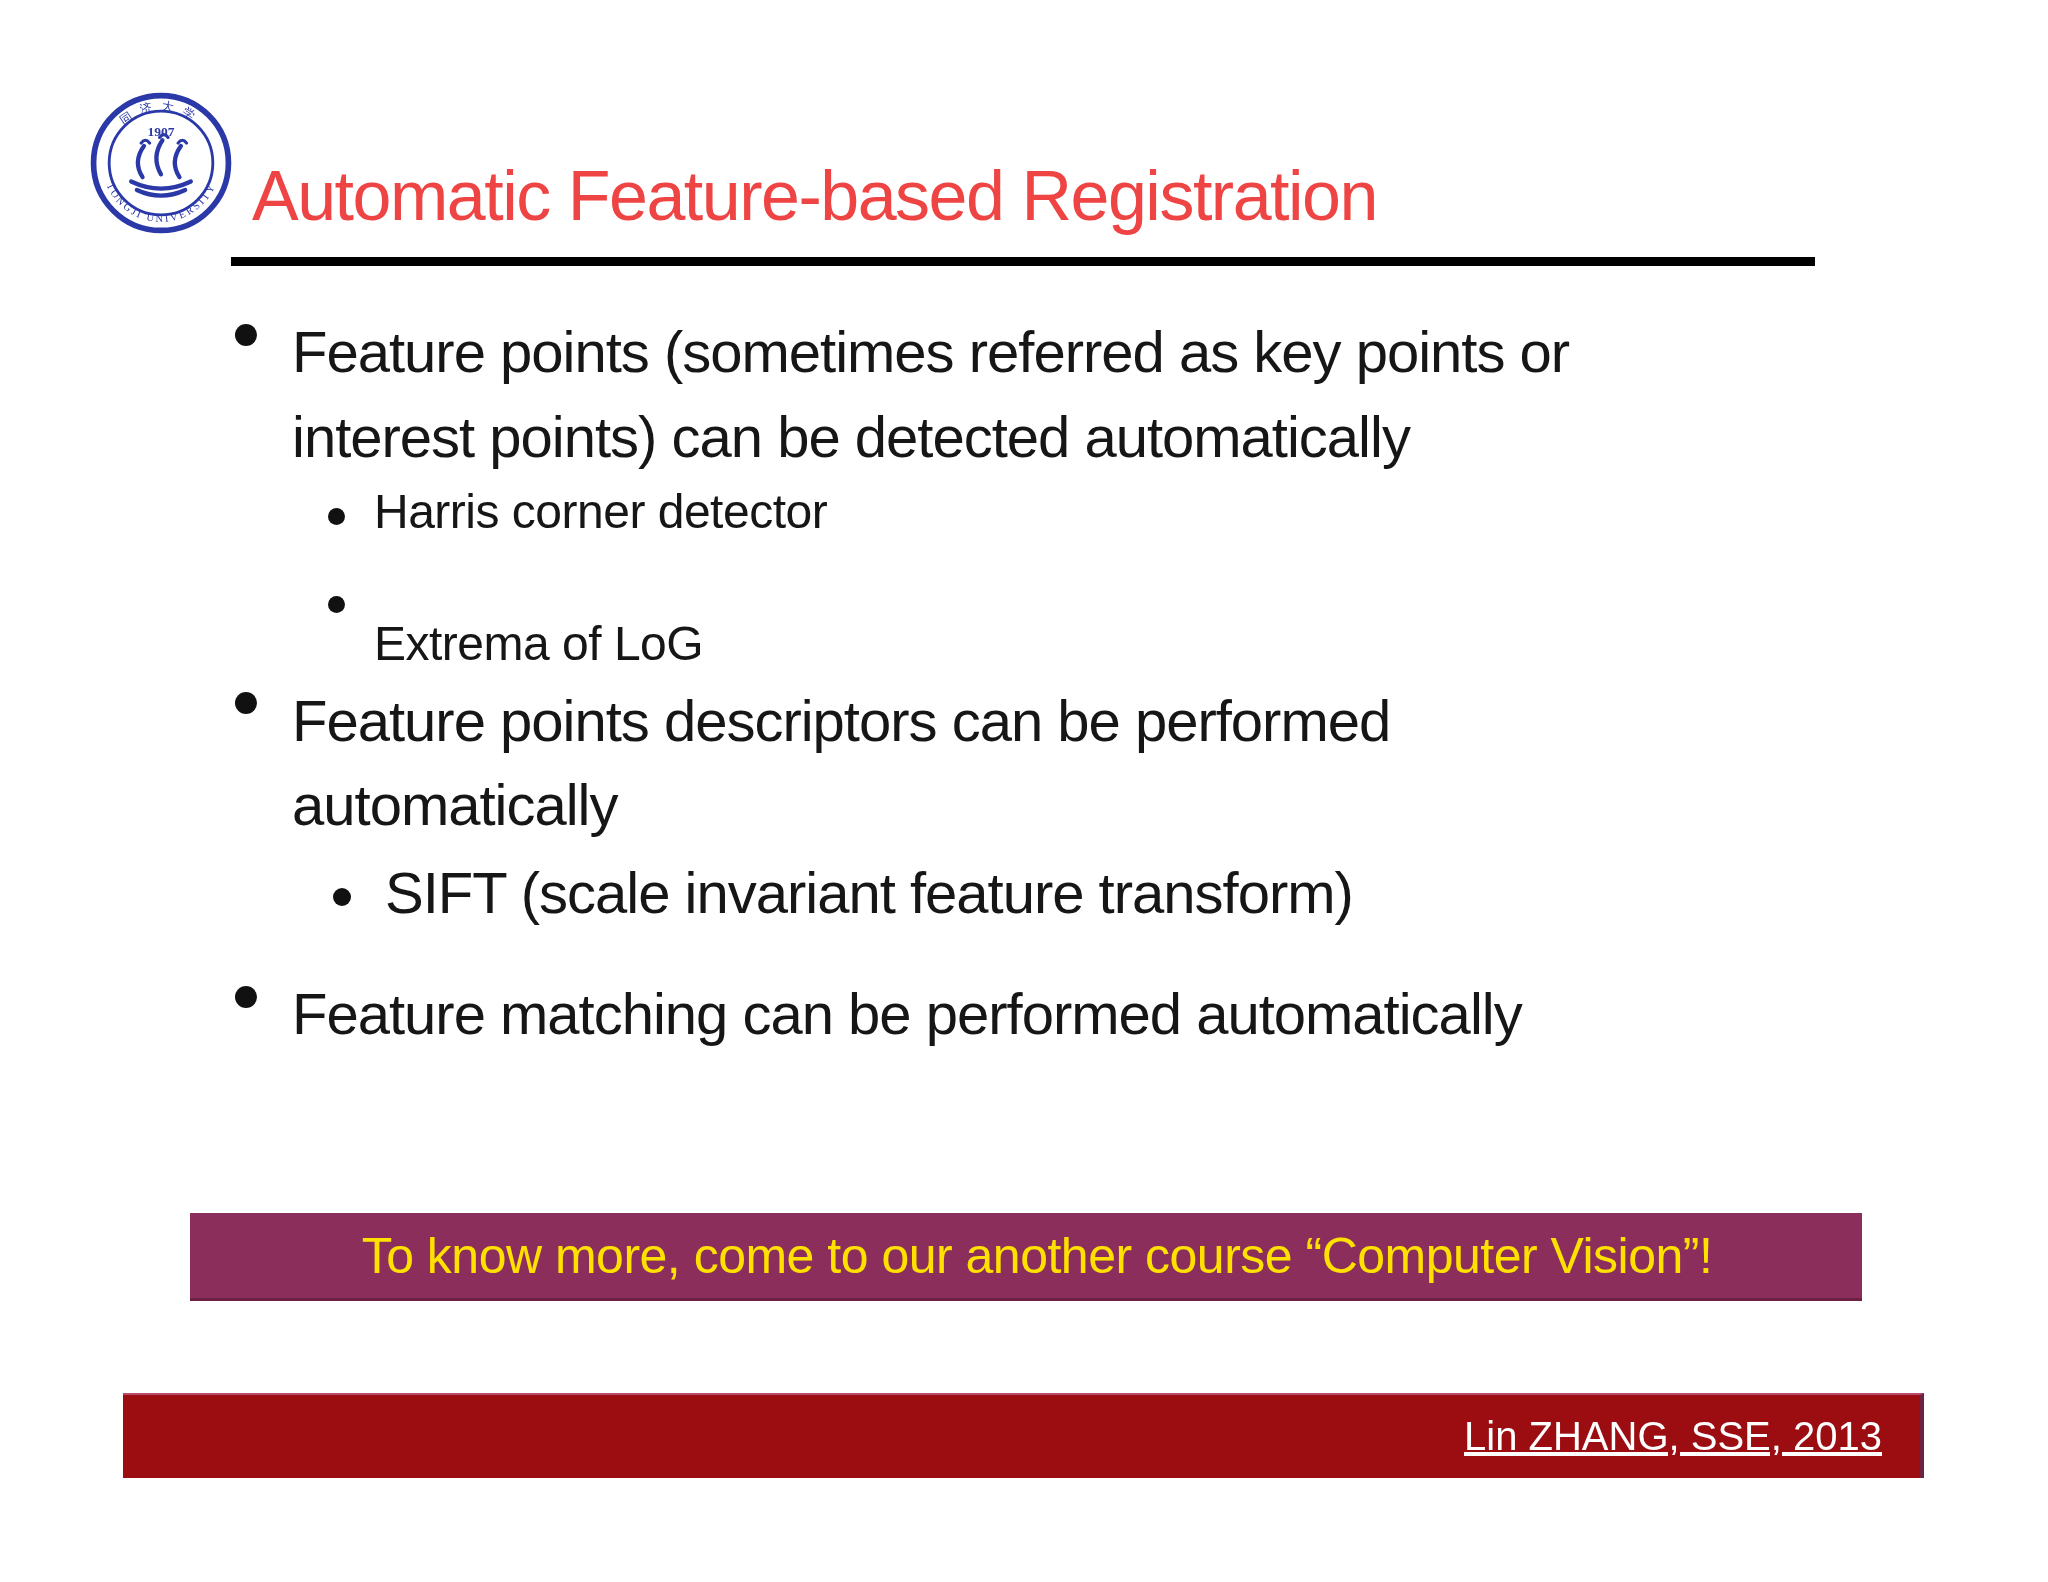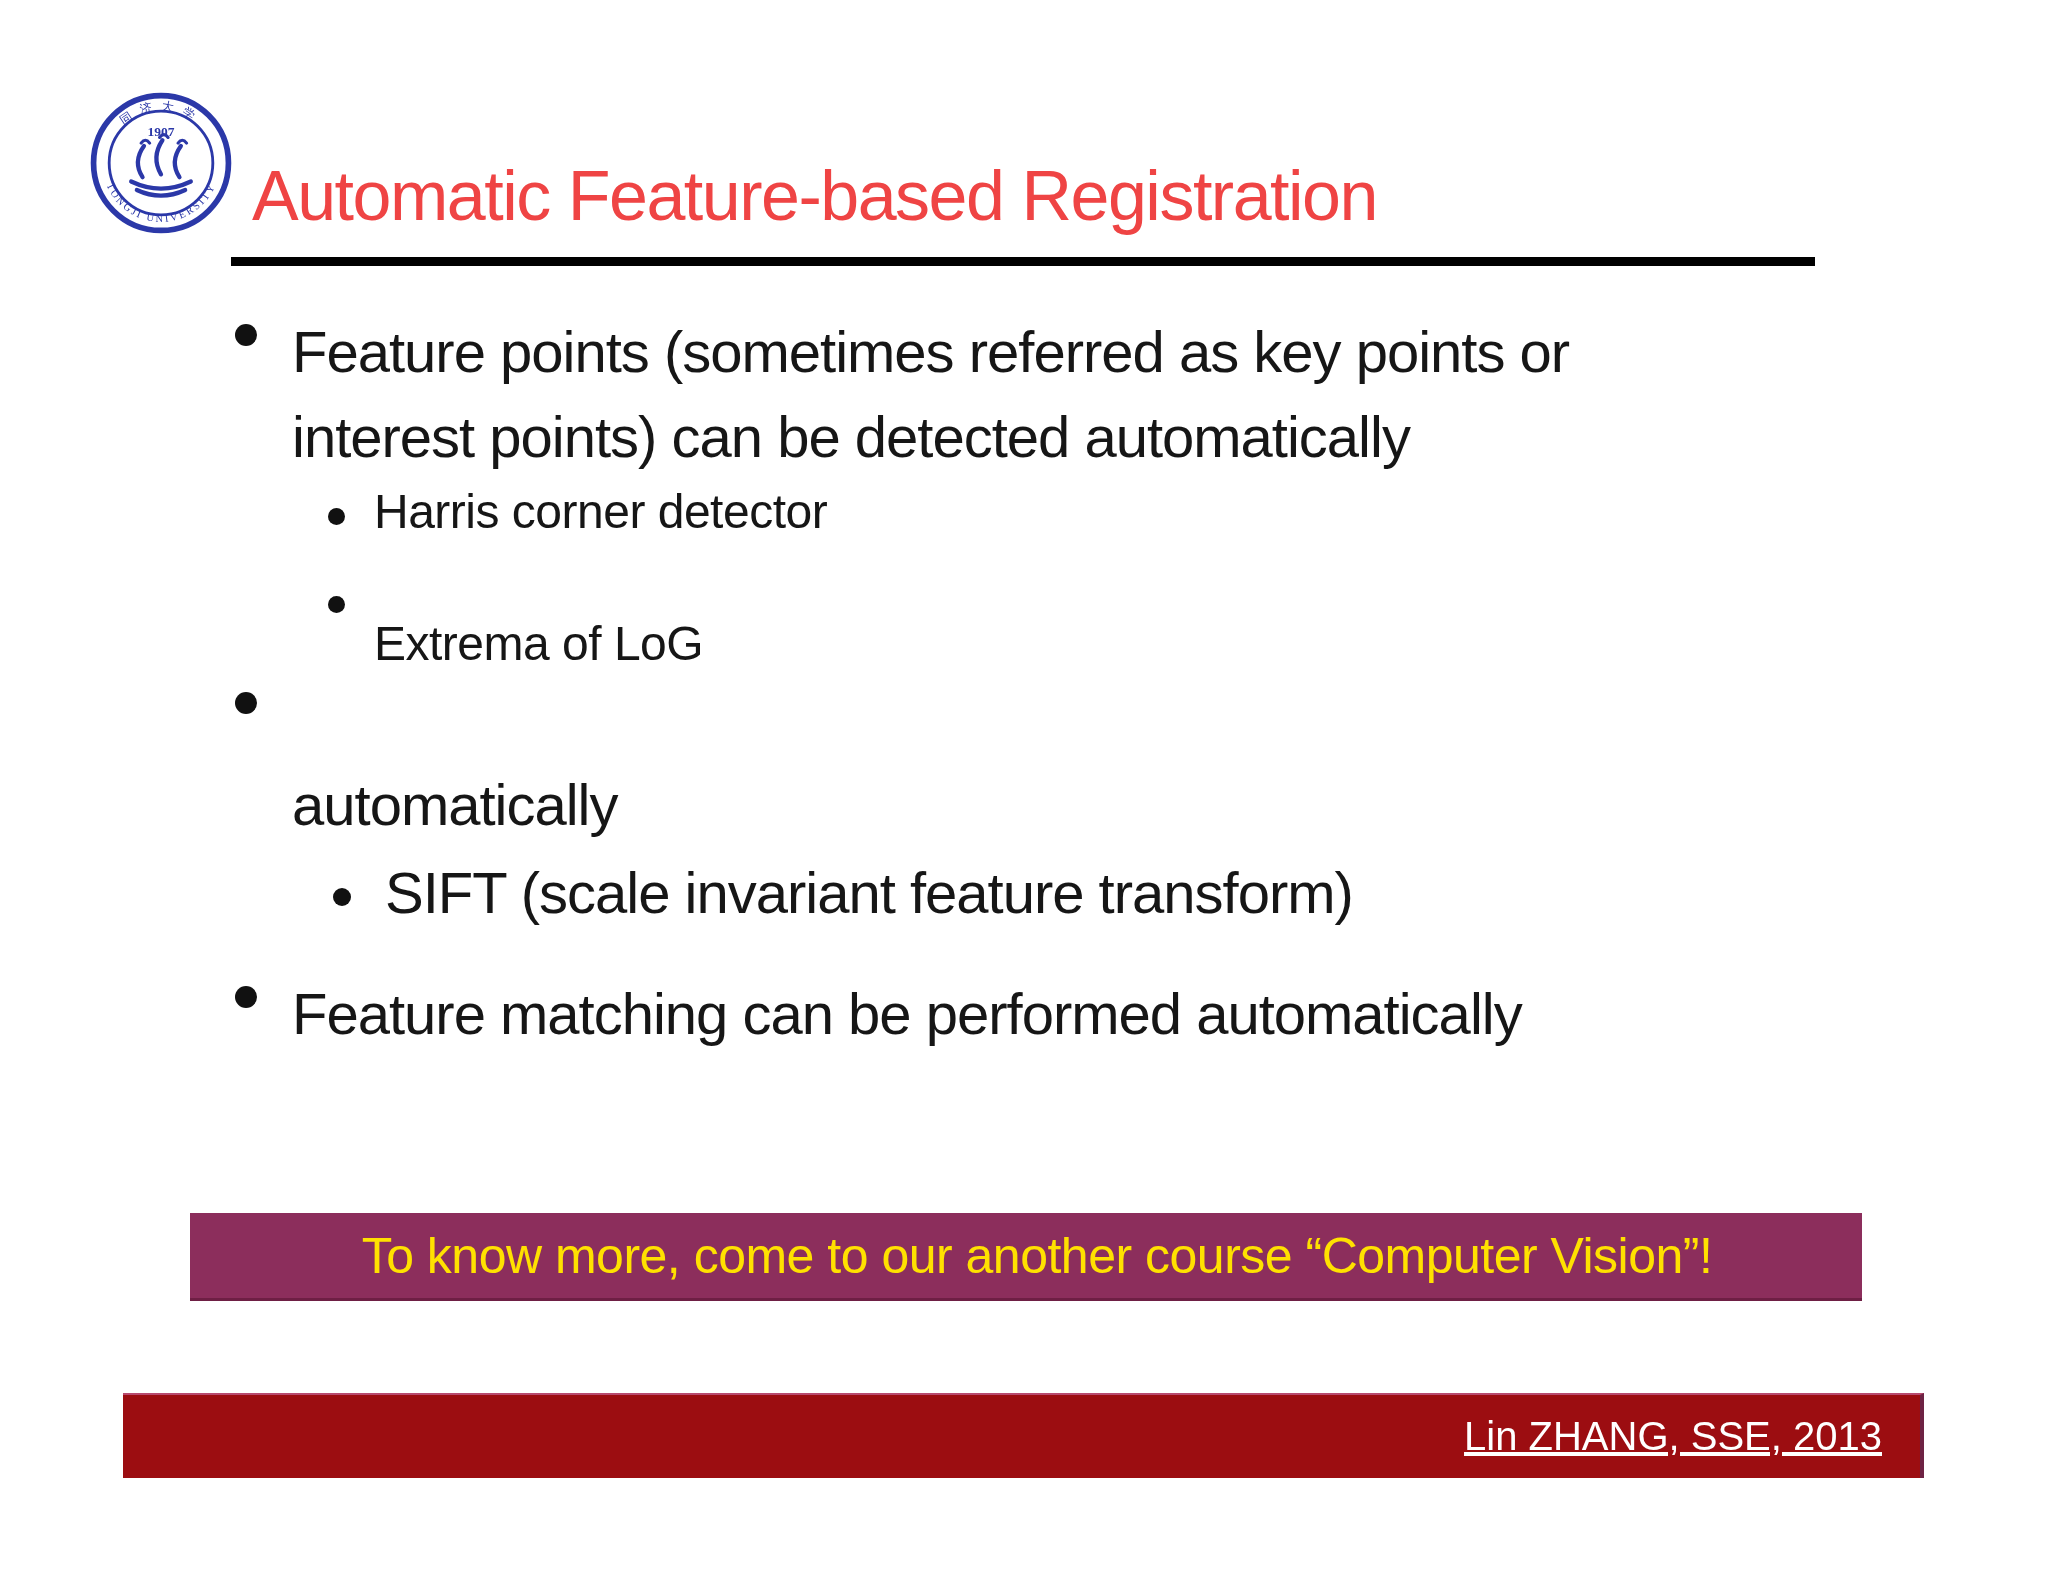--- a/index.html
+++ b/index.html
@@ -111,20 +111,21 @@
   <div class="line main" id="l1a">Feature points (sometimes referred as key points or</div>
   <div class="line main" id="l1b">interest points) can be detected automatically</div>
 
   <span class="dot" id="d2"></span>
   <div class="line sub" id="s1">Harris corner detector</div>
 
   <span class="dot" id="d3"></span>
   <div class="line sub" id="s2">Extrema of LoG</div>
 
   <span class="dot" id="d4"></span>
+  <div class="line main" id="l2a">Feature points descriptors can be performed</div>
   <div class="line main" id="l2b">automatically</div>
 
   <span class="dot" id="d5"></span>
   <div class="line sub-big" id="s3">SIFT (scale invariant feature transform)</div>
 
   <span class="dot" id="d6"></span>
   <div class="line main" id="l3">Feature matching can be performed automatically</div>
 
   <div class="banner">
     <span class="banner-text">To know more, come to our another course “Computer Vision”!</span>

